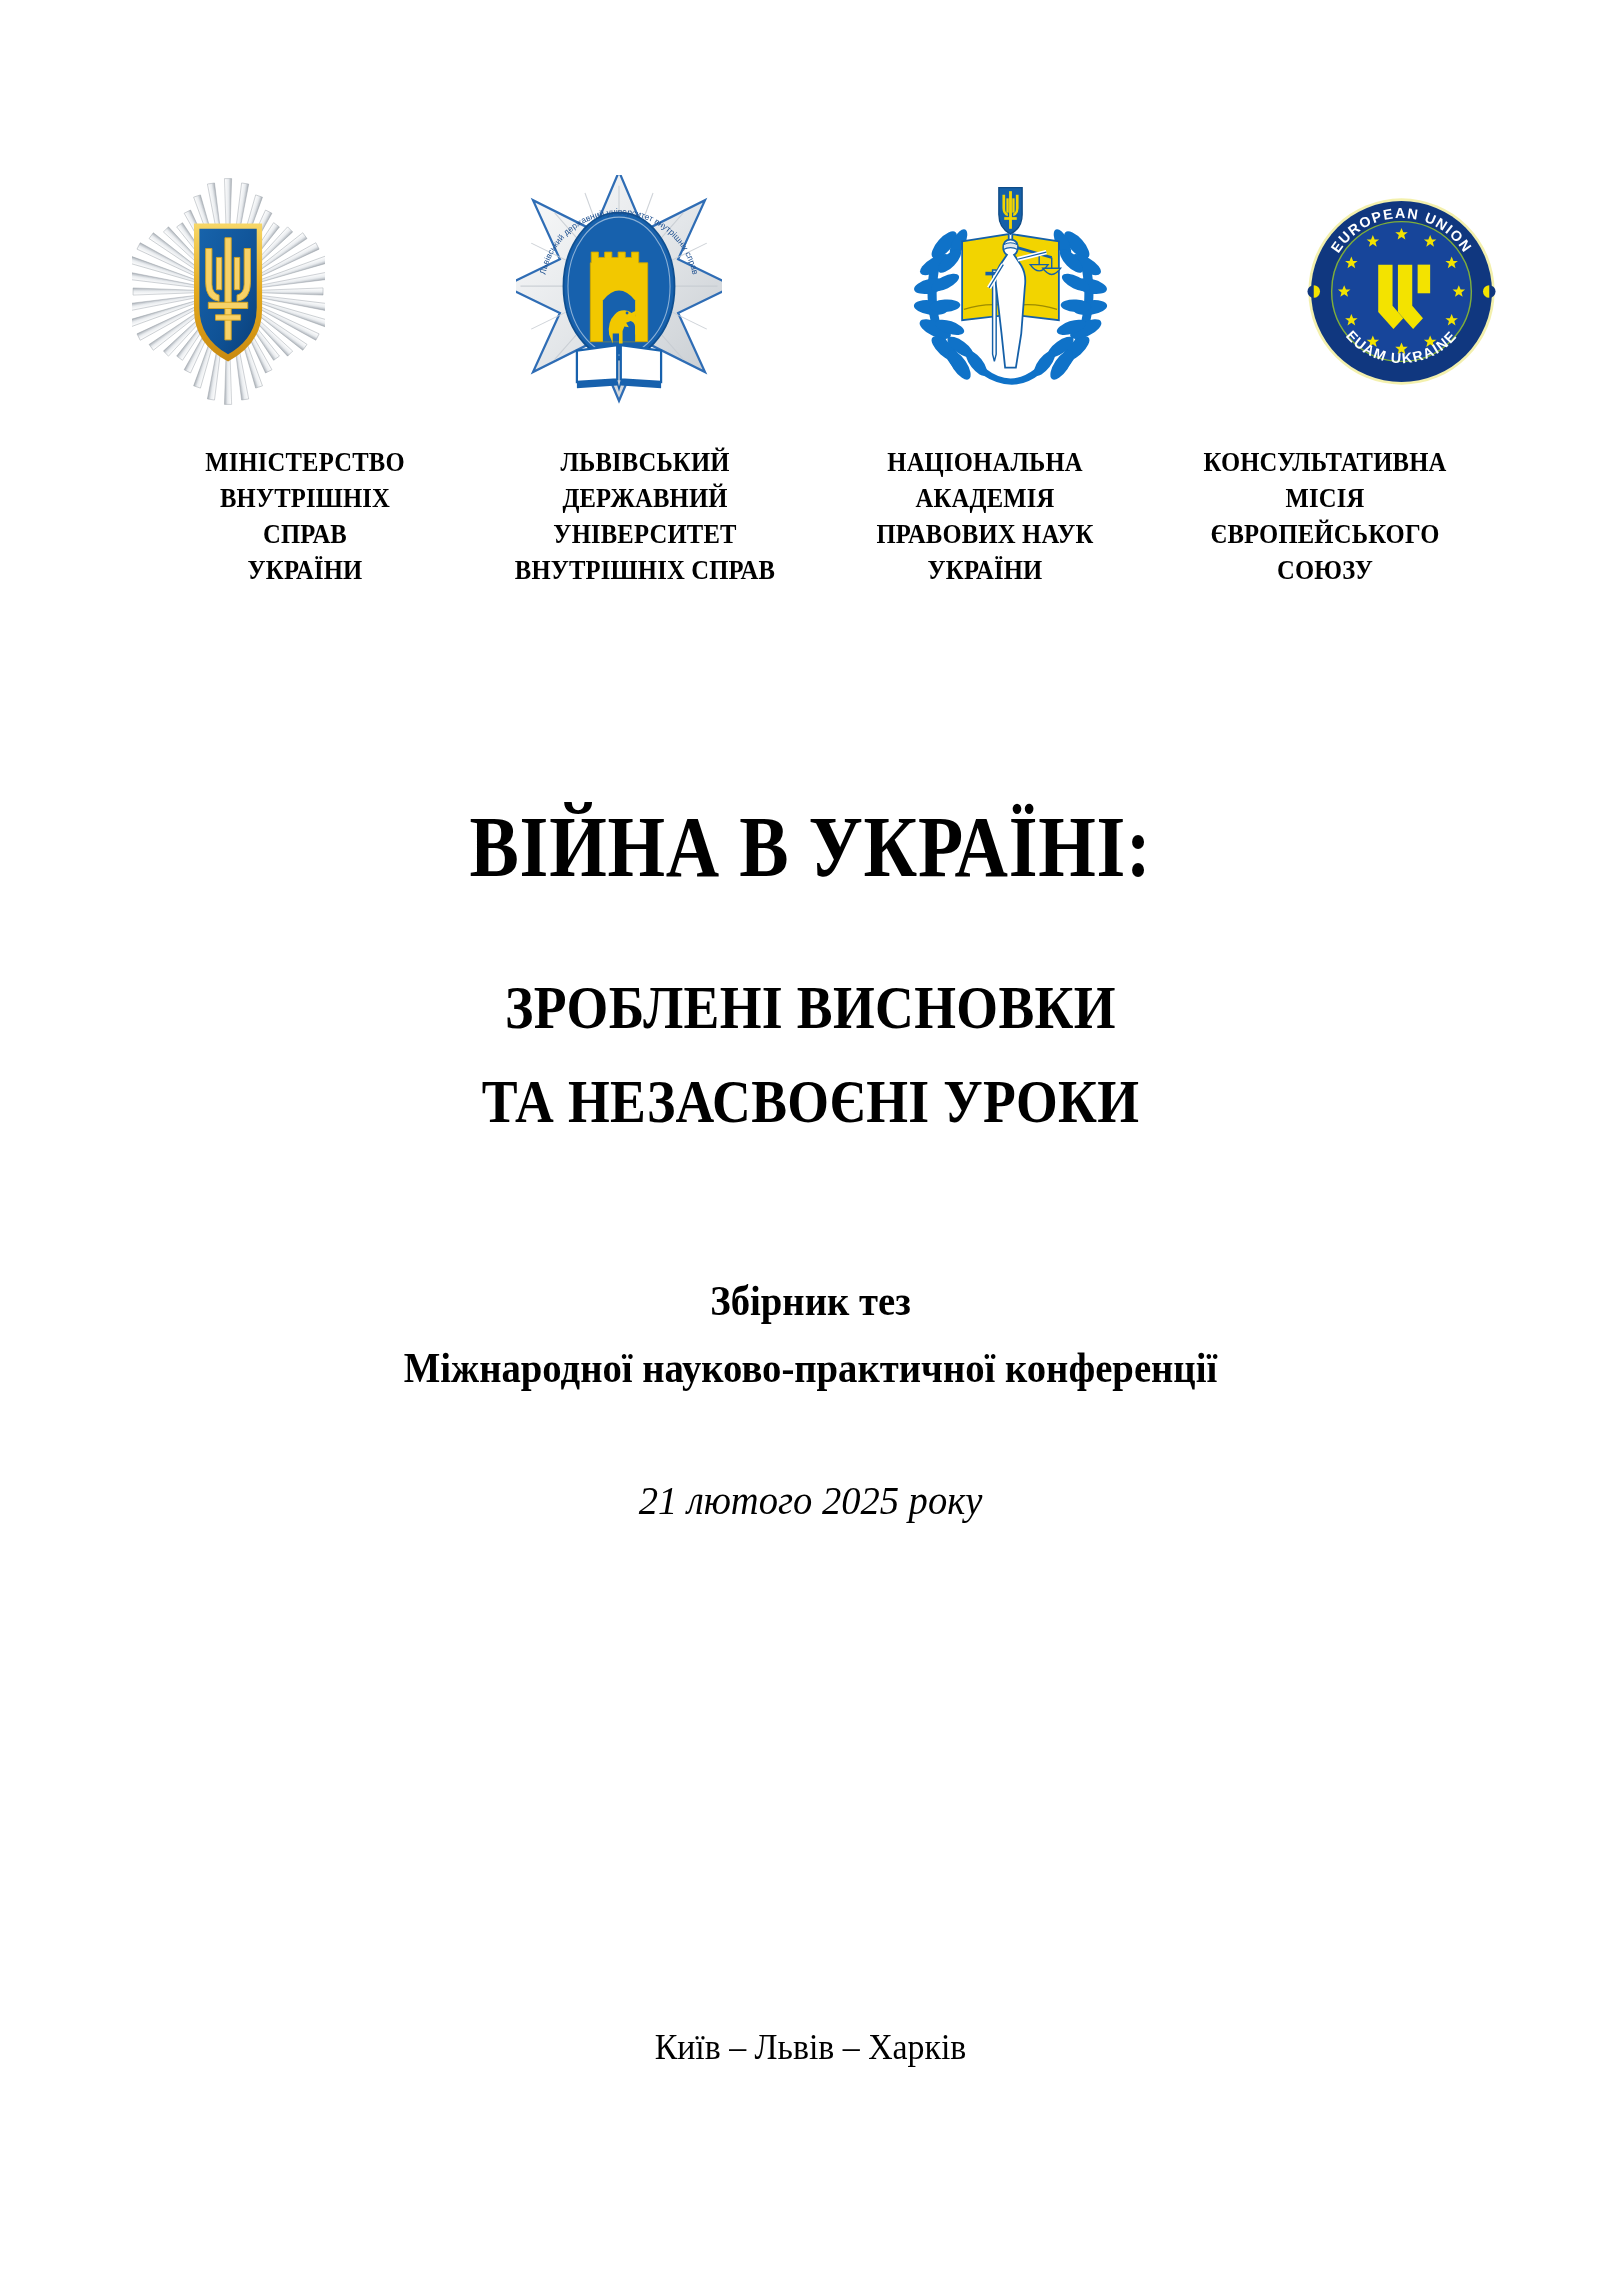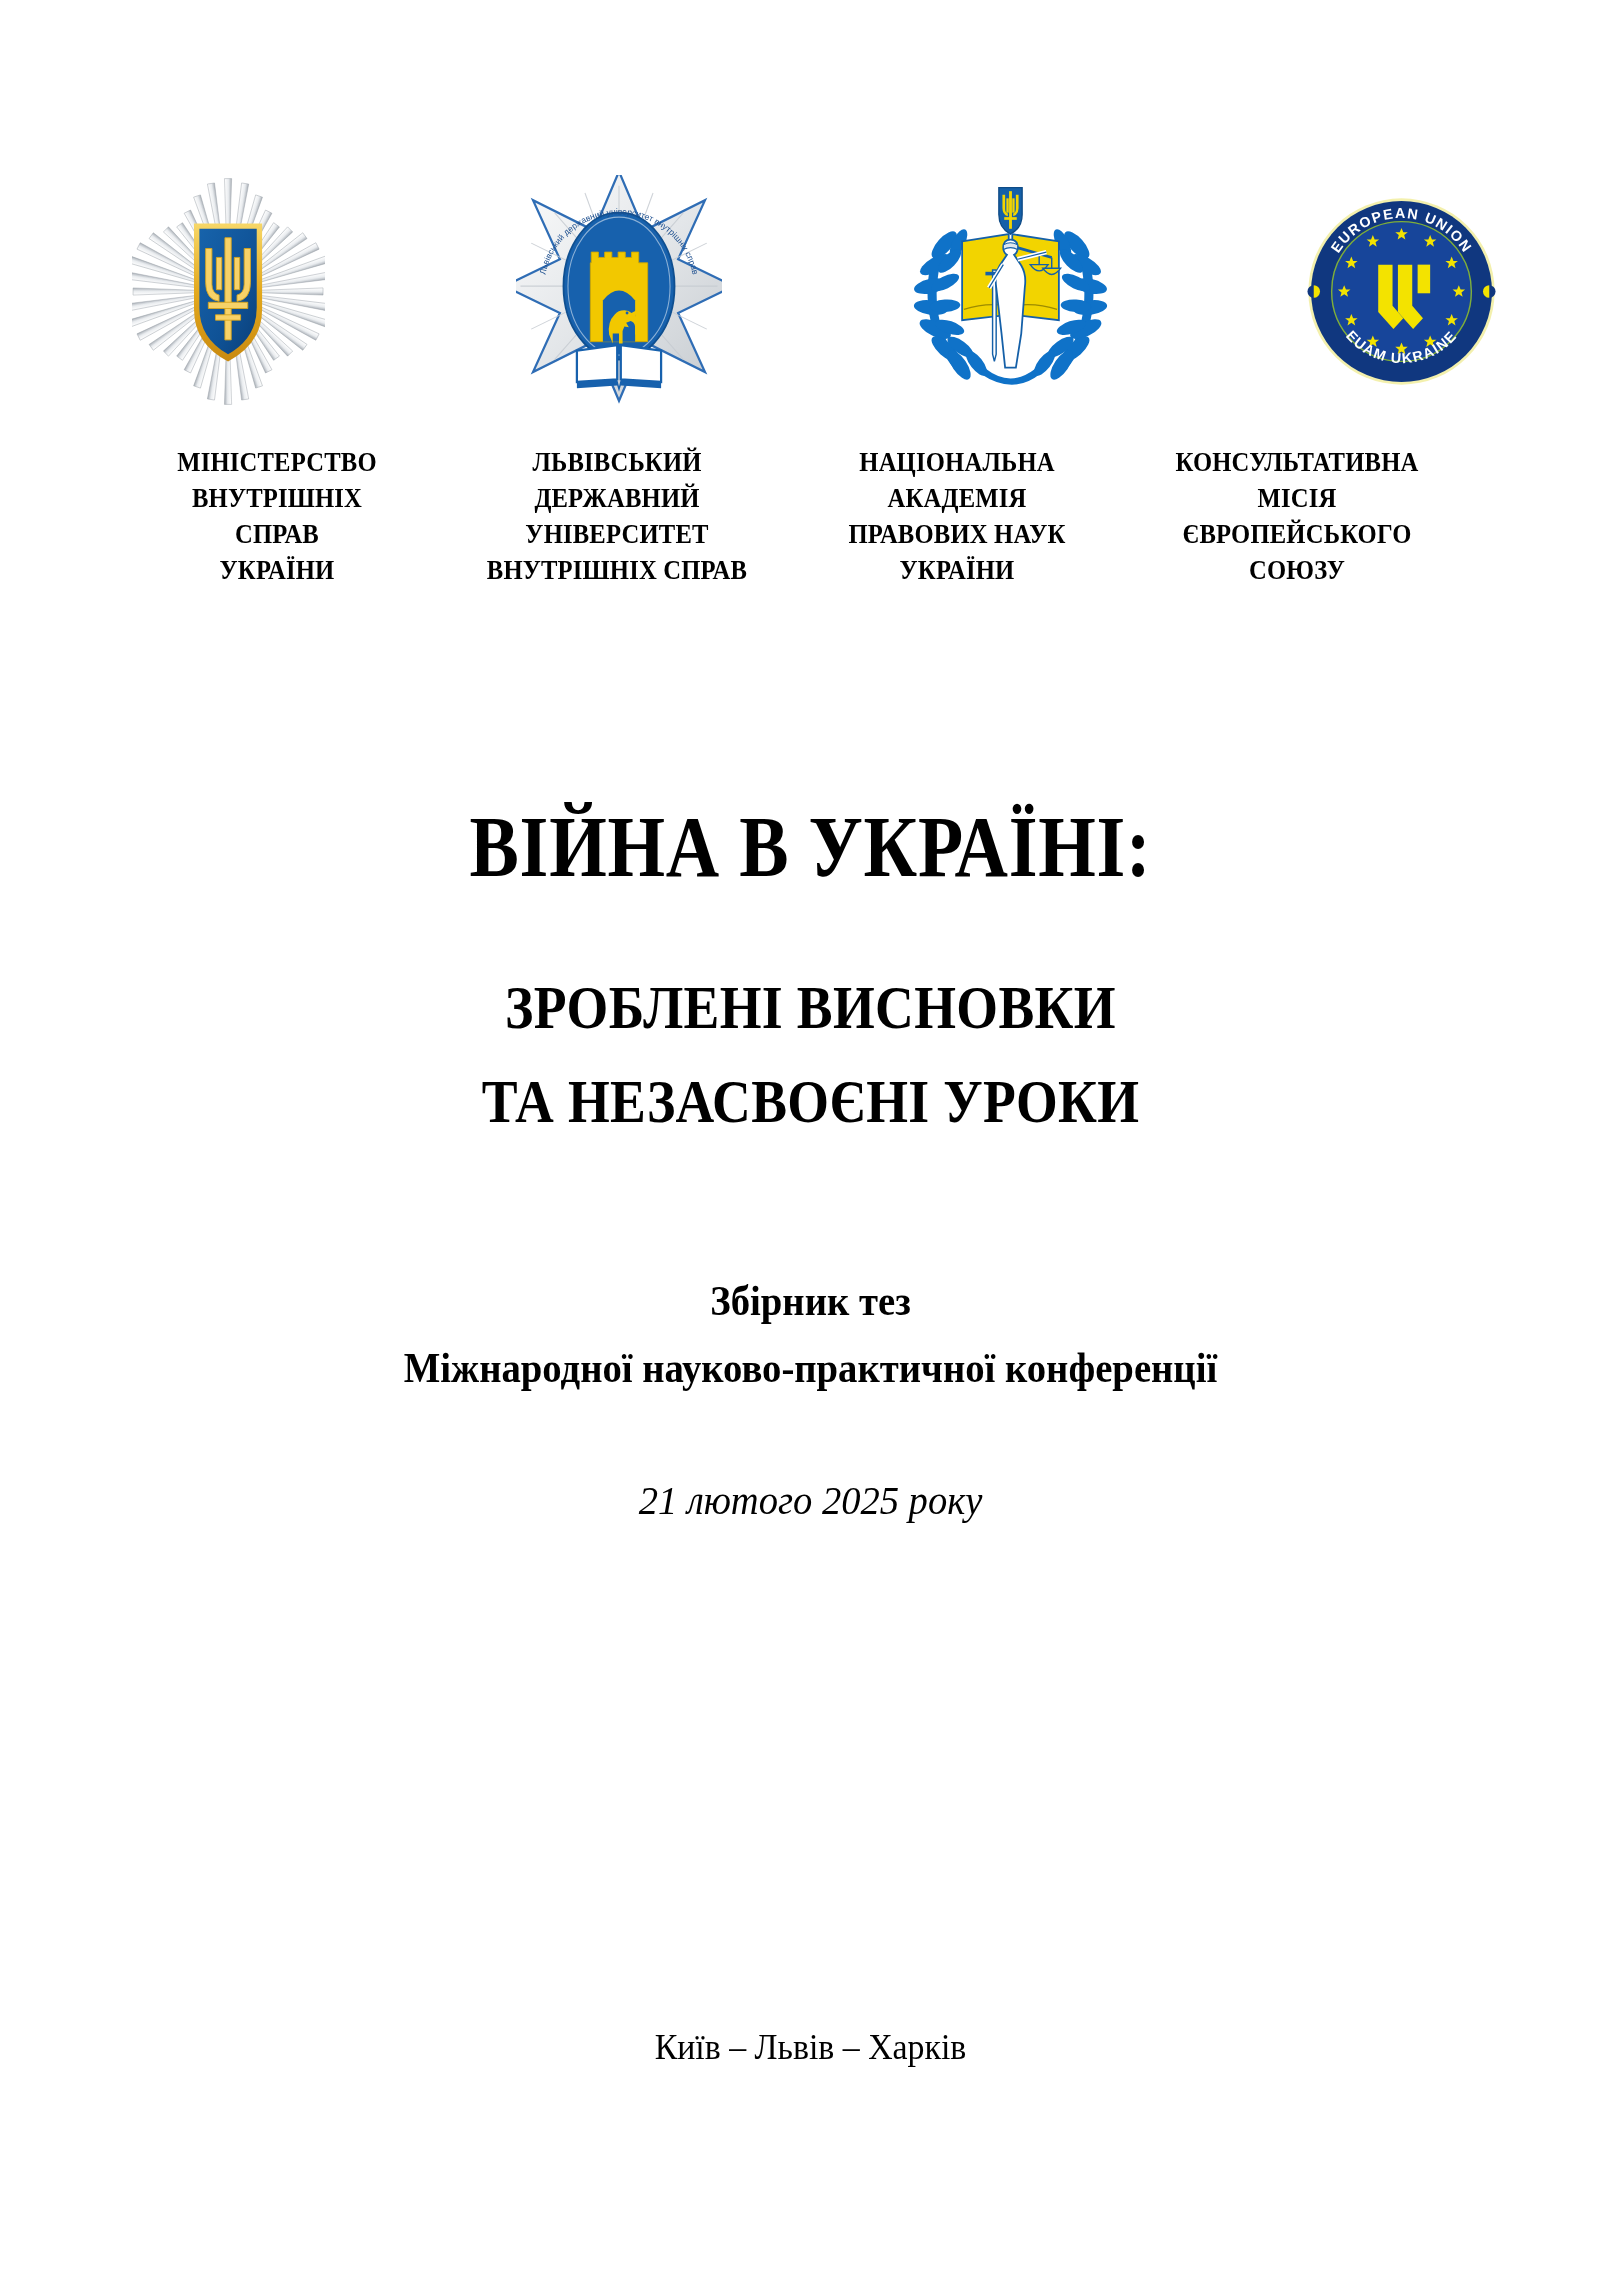--- a/index.html
+++ b/index.html
@@ -41,21 +41,21 @@
   }
   .logo-slot svg { display: block; }
 
   
   .caption-band {
     position: absolute;
     top: 444px;
     left: 107px;
     width: 1415px;
     display: flex;
-    justify-content: flex-start;
+    justify-content: center;
     align-items: flex-start;
   }
   .caption-col {
     width: 340px;
     text-align: center;
     font-family: "Liberation Serif", "DejaVu Serif", serif;
     font-weight: bold;
     font-size: 28px;
     line-height: 1.29;
     letter-spacing: 0.2px;

